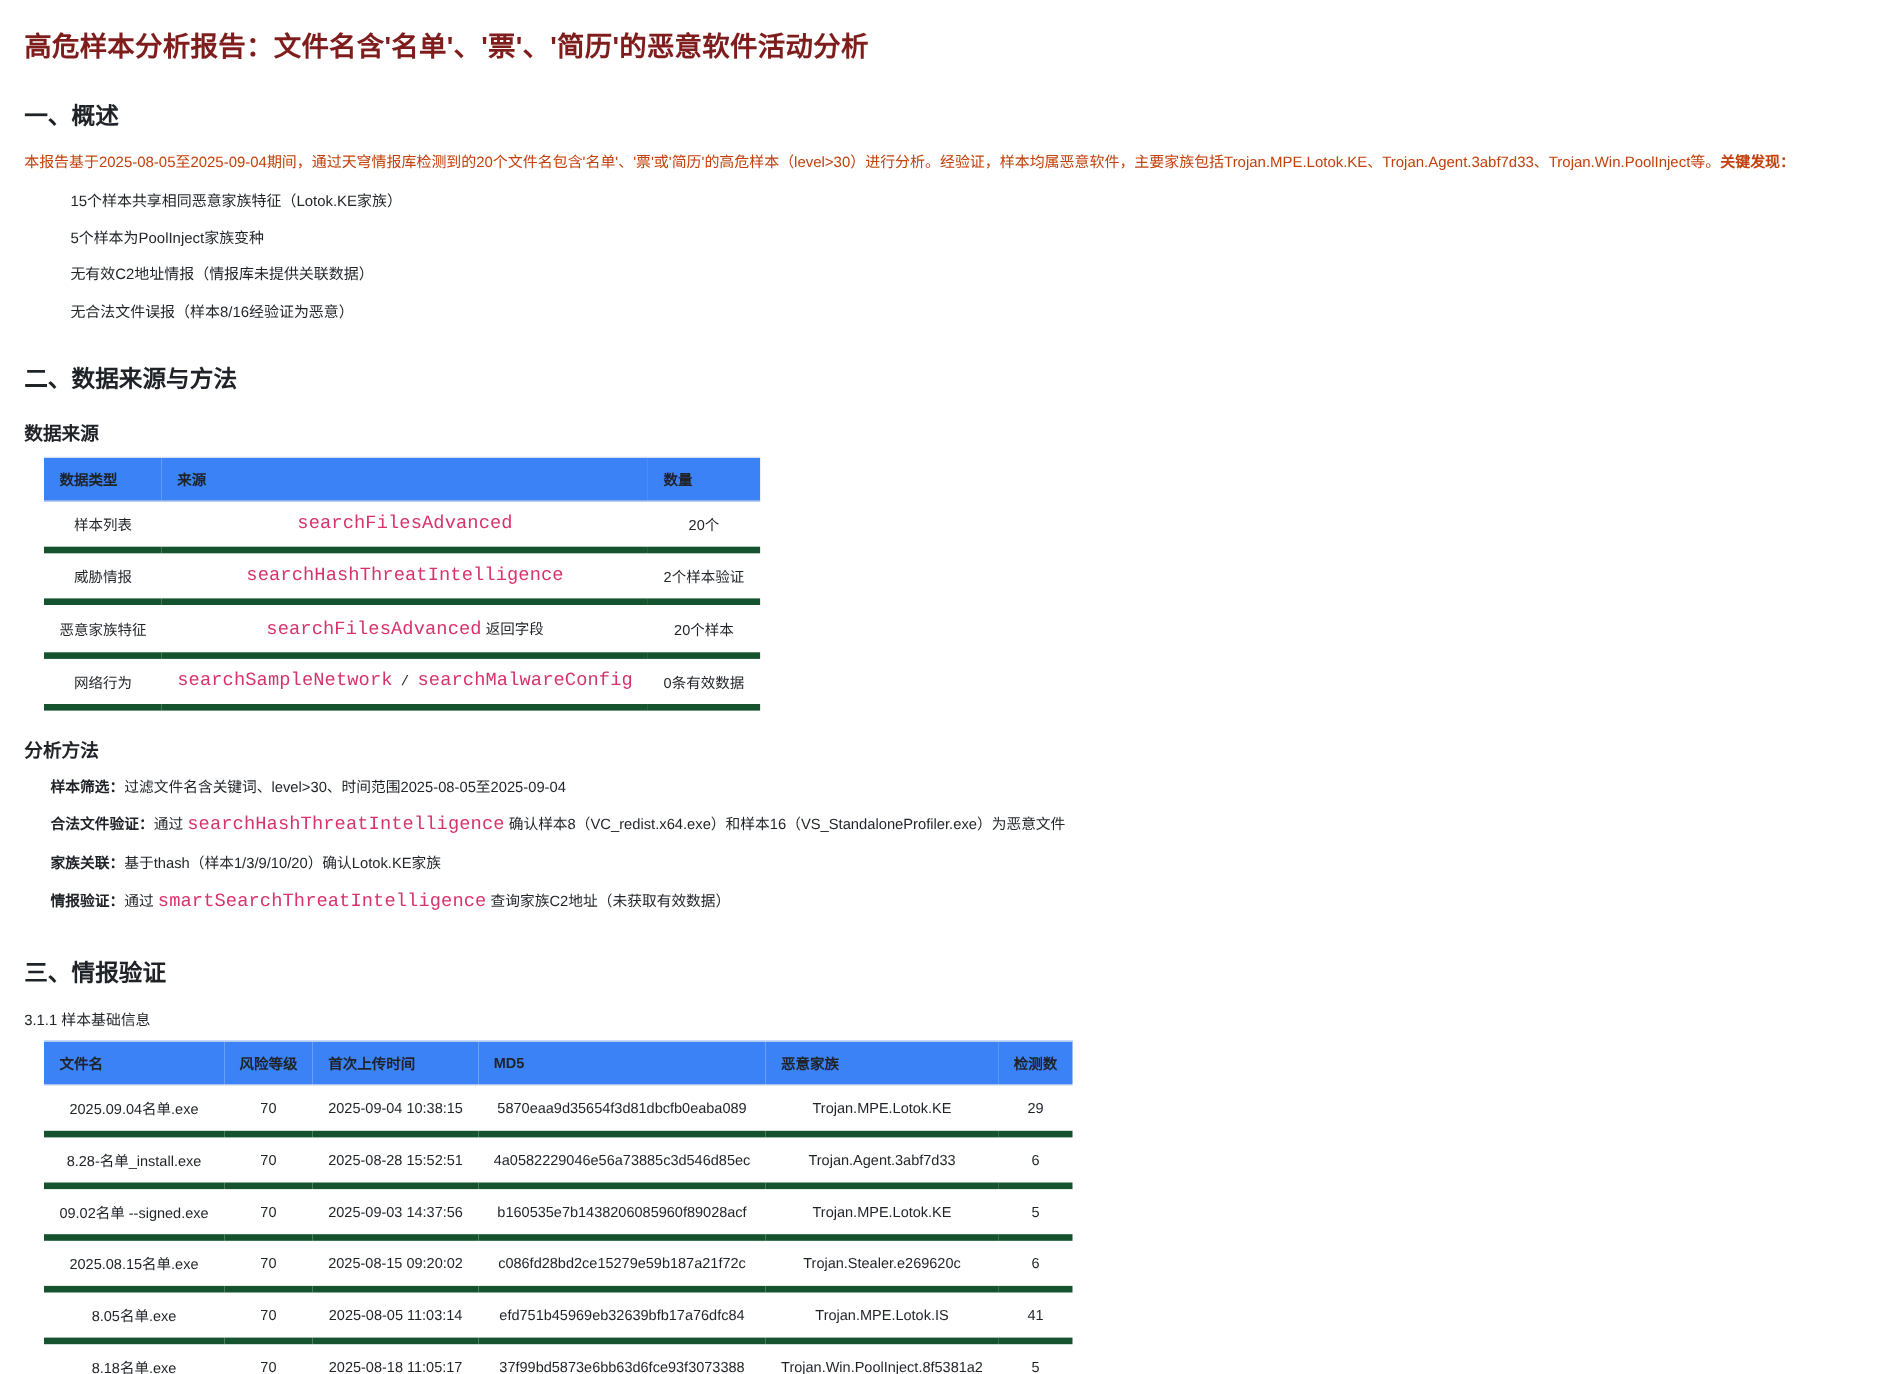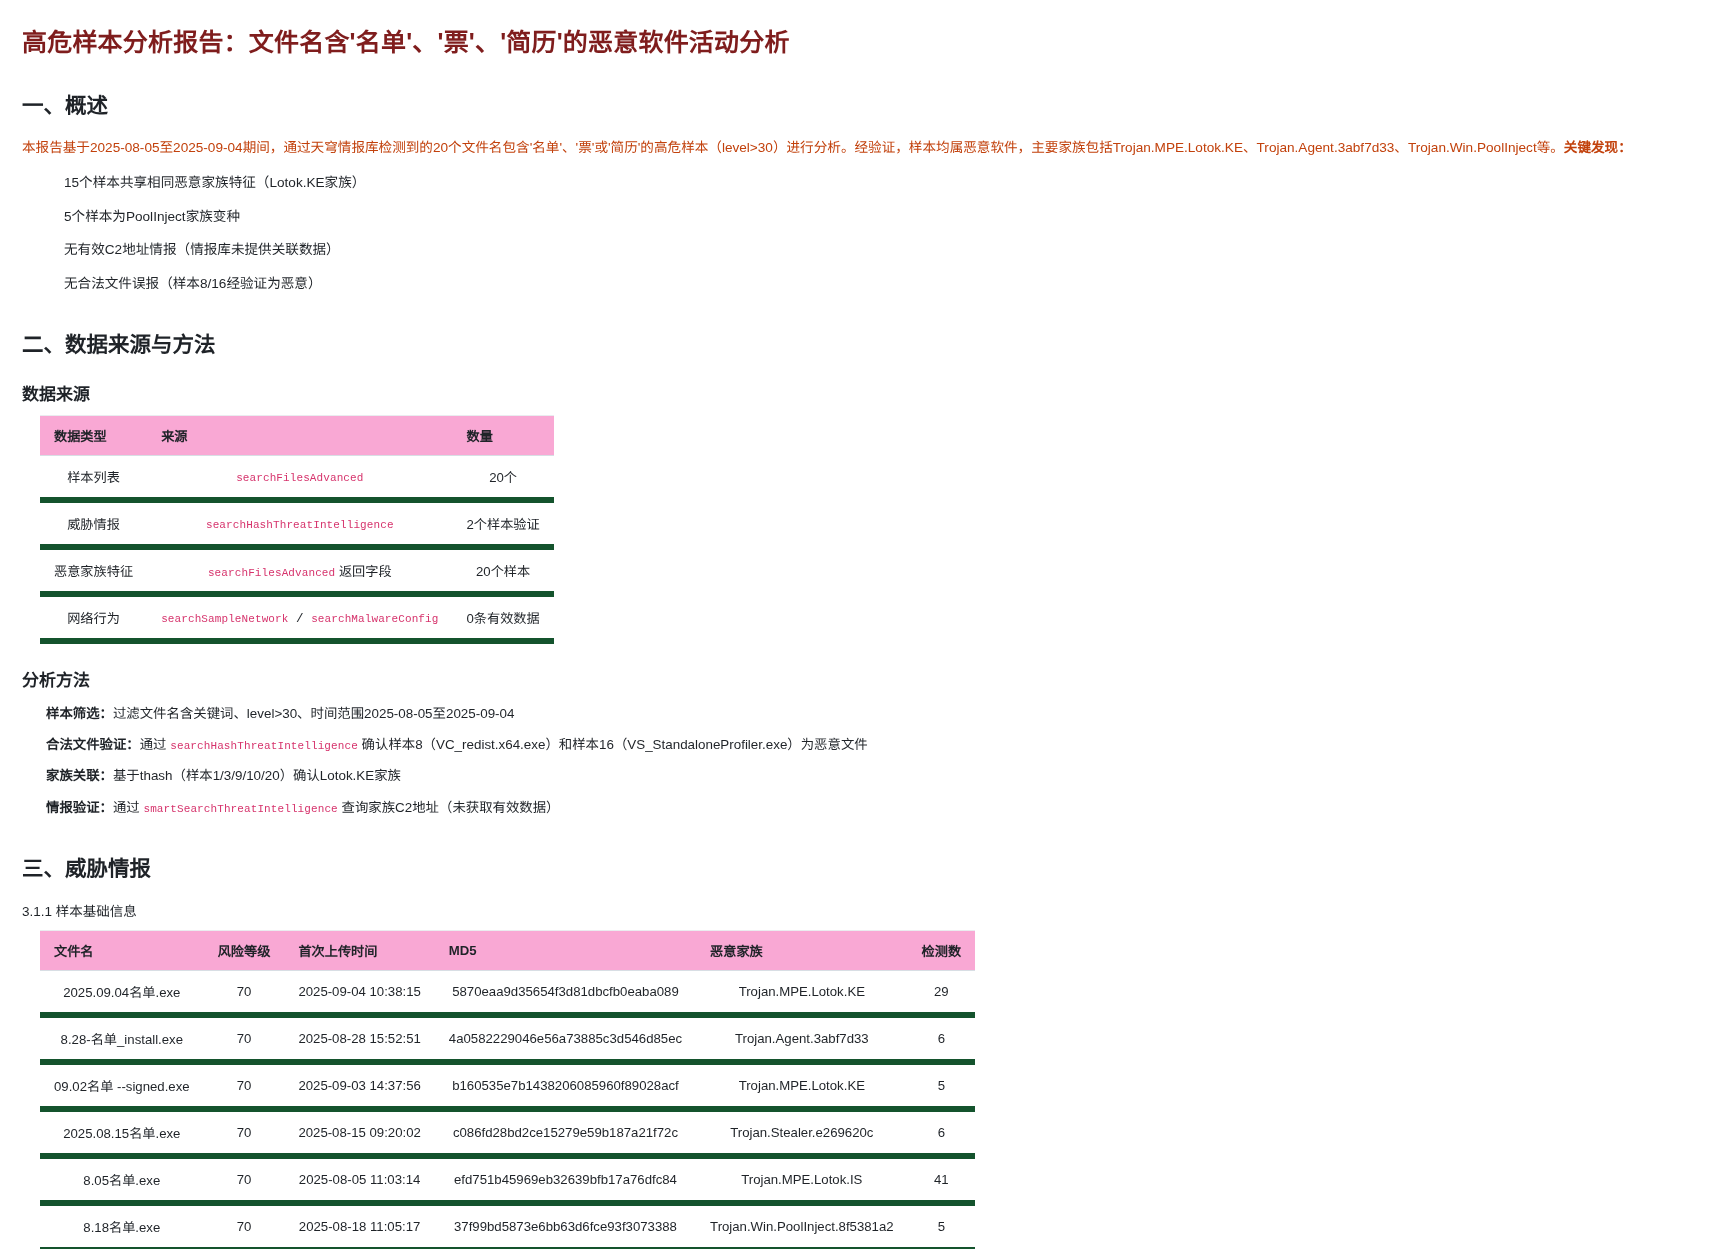--- a/index.html
+++ b/index.html
@@ -59,37 +59,37 @@
     list-style: none;
   }
   ul.findings li {
     font-size: 13.6px;
     line-height: 1.95;
     margin: 0 0 7px 0;
   }
   code.api {
     font-family: "Liberation Mono", "DejaVu Sans Mono", monospace;
     color: #d6336c;
-    font-size: 11px;
+    font-size: 17px;
     background: transparent;
     letter-spacing: .1px;
   }
   .sep {
     color: #1f2328;
     font-family: "Liberation Mono", "DejaVu Sans Mono", monospace;
     font-size: 12.6px;
   }
 
   table.data {
     border-collapse: collapse;
     margin: 4px 0 6px 18px;
     font-size: 13.2px;
   }
   table.data thead th {
-    background: #f9a8d4;
+    background: #3b82f6;
     font-weight: bold;
     text-align: left;
     padding: 10px 14px;
     border-bottom: 1px solid #d8dee4;
     border-top: 1px solid #eaecef;
     white-space: nowrap;
   }
   table.data tbody td {
     padding: 11px 14px;
     border-bottom: 6px solid #14532d;
@@ -183,21 +183,21 @@
       <span class="k">合法文件验证：</span><span>通过 </span><code class="api">searchHashThreatIntelligence</code><span> 确认样本8（VC_redist.x64.exe）和样本16（VS_StandaloneProfiler.exe）为恶意文件</span>
     </div>
     <div class="row">
       <span class="k">家族关联：</span><span>基于thash（样本1/3/9/10/20）确认Lotok.KE家族</span>
     </div>
     <div class="row">
       <span class="k">情报验证：</span><span>通过 </span><code class="api">smartSearchThreatIntelligence</code><span> 查询家族C2地址（未获取有效数据）</span>
     </div>
   </dl>
 
-  <h2 class="sec">三、威胁情报</h2>
+  <h2 class="sec">三、情报验证</h2>
 
 
   <h5 class="sub3">3.1.1 样本基础信息</h5>
 
   <table class="data samples">
     <thead>
       <tr>
         <th>文件名</th>
         <th>风险等级</th>
         <th>首次上传时间</th>

